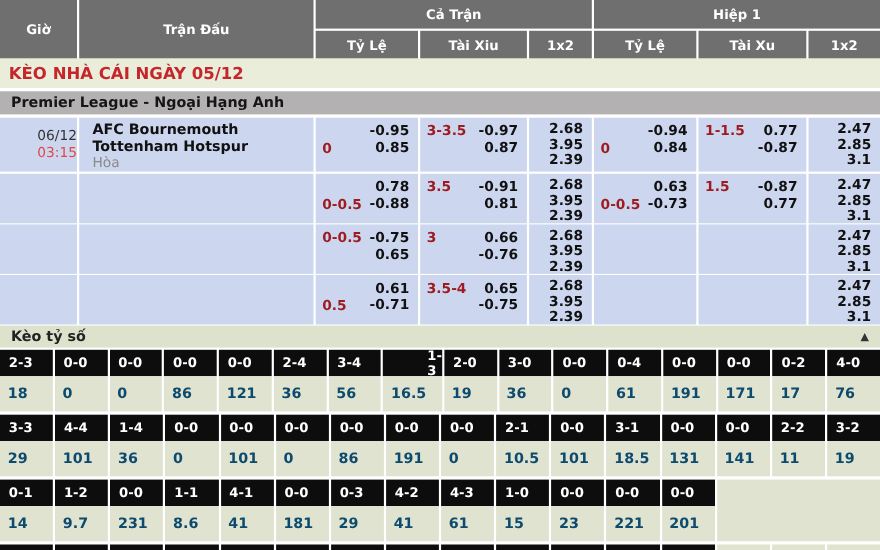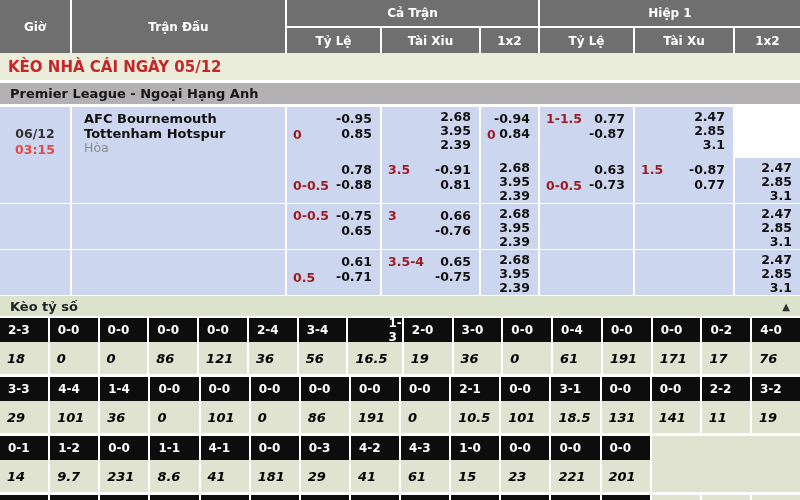--- a/index.html
+++ b/index.html
@@ -23,42 +23,42 @@
   
   .banner { height:27px; background:#e9edda; display:flex; align-items:center;
             padding-left:8px; color:#c5262a; font-weight:bold; font-size:15px; margin-bottom:3px; }
   .league-bar { height:21px; background:#b3b1b1; display:flex; align-items:center;
             padding-left:10px; color:#161616; font-weight:bold; font-size:13px; margin-bottom:3px; }
 
   
   .odds-row { height:44px; margin-bottom:2px; }
   #odds-rows .odds-row:first-child { height:49px; }
   .cell { background:#ccd7ef; position:relative; }
-  .time-cell { text-align:center; padding-top:19px; font-weight:bold; font-size:12.5px; color:#333; line-height:16px; }
+  .time-cell { text-align:right; padding-top:8px; font-weight:normal; font-size:12.5px; color:#333; line-height:16px; }
   .red-time { color:#e04848; }
   .match-cell { padding:4px 0 0 12px; }
   .team { font-weight:bold; font-size:13px; line-height:15px; color:#111; }
   .draw { color:#8a8a8a; font-size:12.5px; line-height:14px; }
   .vals { display:flex; flex-direction:column; align-items:flex-end;
           padding:4px 8px 0 0; font-weight:bold; font-size:12.5px; line-height:15px; color:#111; }
   .vals3 { padding-top:3px; line-height:14px; }
   .rlabel { position:absolute; left:6px; color:#9e1c21; font-weight:bold; font-size:12.5px; }
   .pos-top { top:4px; } .pos-bottom { top:20px; }
 
   
   .section-bar { height:20px; background:#dde2cd; display:flex; align-items:center;
                  justify-content:space-between; padding:0 10px; margin-bottom:2px; }
   .section-title { font-weight:bold; font-size:13px; color:#222; }
   .collapse { font-size:10px; color:#333; cursor:pointer; }
   .score-grid { display:grid; grid-template-columns:repeat(16,1fr); grid-template-rows:24px 32px;
                 column-gap:2px; background:#fff; margin-bottom:3px; }
   .score-head { background:#0d0d0d; color:#fff; font-weight:bold; font-size:12px;
                 display:flex; align-items:center; padding-left:8px; }
-  .score-odds { background:#dfe3d0; color:#000000; font-weight:bold; font-size:13px;
-                display:flex; align-items:center; padding-left:7px;font-style:italic; }
+  .score-odds { background:#dfe3d0; color:#0c4a6e; font-weight:bold; font-size:13px;
+                display:flex; align-items:center; padding-left:7px; }
   .score-empty { background:#dfe3d0; }
   #cutoff-row { display:grid; grid-template-columns:repeat(16,1fr); column-gap:2px; height:5px; }
   .cut-black { background:#0d0d0d; } .cut-sage { background:#dfe3d0; }
 </style>
 </head>
 <body>
 
 <div class="page">
 
   <div class="odds-grid main-header">
@@ -91,20 +91,27 @@
         <div class="cell match-cell">
           <div class="team">AFC Bournemouth</div>
           <div class="team">Tottenham Hotspur</div>
           <div class="draw">Hòa</div>
         </div>
         <div class="cell">
           <span class="rlabel pos-bottom">0</span>
           <div class="vals">
             <span>-0.95</span>
             <span>0.85</span>
+          </div>
+        </div>
+        <div class="cell">
+          <span class="rlabel pos-top">3-3.5</span>
+          <div class="vals">
+            <span>-0.97</span>
+            <span>0.87</span>
           </div>
         </div>
         <div class="cell">
           <div class="vals vals3">
             <span>2.68</span>
             <span>3.95</span>
             <span>2.39</span>
           </div>
         </div>
         <div class="cell">

